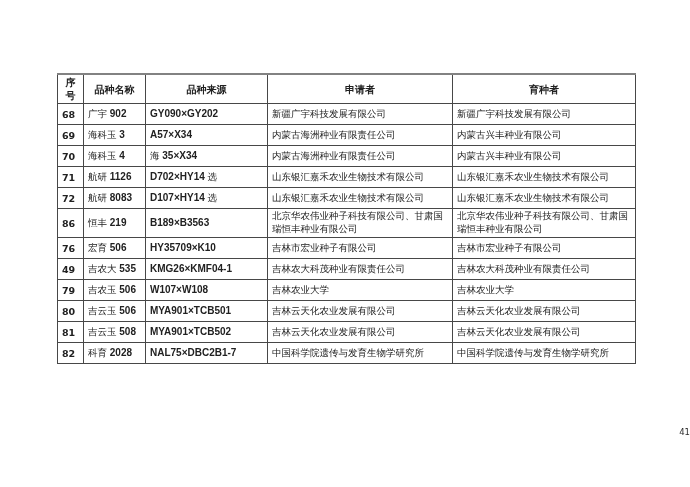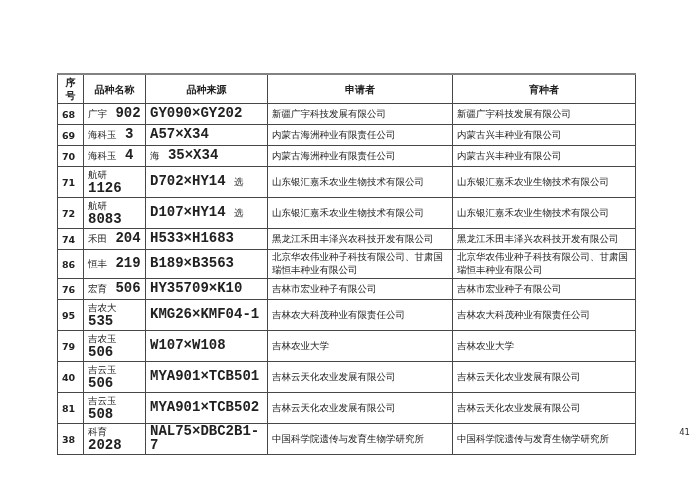--- a/index.html
+++ b/index.html
@@ -41,22 +41,22 @@
   table.variety td { height: 18px; font-size: 9.5px; }
   td.c-no {
     text-align: left;
     font-family: "DejaVu Sans", sans-serif;
     font-size: 9px; font-weight: bold;
     padding: 1px 1px;
   }
   td.c-name, td.c-source { font-size: 9.5px; }
   td.c-applicant, td.c-breeder { font-size: 9.5px; padding-left: 6px; }
   .lat {
-    font-family: Liberation Mono, monospace;
-    font-size: 14px; font-weight: bold;
+    font-family: Liberation Sans, sans-serif;
+    font-size: 10px; font-weight: bold;
   }
   .pageno {
     position: absolute;
     left: 0; top: 427px; width: 690px;
     text-align: right;
     font-family: "DejaVu Sans", sans-serif;
     font-size: 8.5px;
     color: #2b2b2b;
   }
 </style>
@@ -112,70 +112,63 @@
           <td class="c-breeder">山东银汇嘉禾农业生物技术有限公司</td>
         </tr>
         <tr>
           <td class="c-no">72</td>
           <td class="c-name"><span>航研</span><span class="lat"> 8083</span></td>
           <td class="c-source"><span class="lat">D107×HY14 </span><span>选</span></td>
           <td class="c-applicant">山东银汇嘉禾农业生物技术有限公司</td>
           <td class="c-breeder">山东银汇嘉禾农业生物技术有限公司</td>
         </tr>
         <tr>
-          <td class="c-no">74</td>
-          <td class="c-name"><span>禾田</span><span class="lat"> 204</span></td>
-          <td class="c-source"><span class="lat">H533×H1683</span></td>
-          <td class="c-applicant">黑龙江禾田丰泽兴农科技开发有限公司</td>
-          <td class="c-breeder">黑龙江禾田丰泽兴农科技开发有限公司</td>
-        </tr>
-        <tr>
           <td class="c-no">86</td>
           <td class="c-name"><span>恒丰</span><span class="lat"> 219</span></td>
           <td class="c-source"><span class="lat">B189×B3563</span></td>
           <td class="c-applicant">北京华农伟业种子科技有限公司、甘肃国瑞恒丰种业有限公司</td>
           <td class="c-breeder">北京华农伟业种子科技有限公司、甘肃国瑞恒丰种业有限公司</td>
         </tr>
         <tr>
           <td class="c-no">76</td>
           <td class="c-name"><span>宏育</span><span class="lat"> 506</span></td>
           <td class="c-source"><span class="lat">HY35709×K10</span></td>
           <td class="c-applicant">吉林市宏业种子有限公司</td>
           <td class="c-breeder">吉林市宏业种子有限公司</td>
         </tr>
         <tr>
-          <td class="c-no">95</td>
+          <td class="c-no">49</td>
           <td class="c-name"><span>吉农大</span><span class="lat"> 535</span></td>
           <td class="c-source"><span class="lat">KMG26×KMF04-1</span></td>
           <td class="c-applicant">吉林农大科茂种业有限责任公司</td>
           <td class="c-breeder">吉林农大科茂种业有限责任公司</td>
         </tr>
         <tr>
           <td class="c-no">79</td>
           <td class="c-name"><span>吉农玉</span><span class="lat"> 506</span></td>
           <td class="c-source"><span class="lat">W107×W108</span></td>
           <td class="c-applicant">吉林农业大学</td>
           <td class="c-breeder">吉林农业大学</td>
         </tr>
         <tr>
-          <td class="c-no">40</td>
+          <td class="c-no">80</td>
           <td class="c-name"><span>吉云玉</span><span class="lat"> 506</span></td>
           <td class="c-source"><span class="lat">MYA901×TCB501</span></td>
           <td class="c-applicant">吉林云天化农业发展有限公司</td>
           <td class="c-breeder">吉林云天化农业发展有限公司</td>
         </tr>
         <tr>
           <td class="c-no">81</td>
           <td class="c-name"><span>吉云玉</span><span class="lat"> 508</span></td>
           <td class="c-source"><span class="lat">MYA901×TCB502</span></td>
           <td class="c-applicant">吉林云天化农业发展有限公司</td>
           <td class="c-breeder">吉林云天化农业发展有限公司</td>
         </tr>
         <tr>
-          <td class="c-no">38</td>
+          <td class="c-no">82</td>
           <td class="c-name"><span>科育</span><span class="lat"> 2028</span></td>
           <td class="c-source"><span class="lat">NAL75×DBC2B1-7</span></td>
           <td class="c-applicant">中国科学院遗传与发育生物学研究所</td>
           <td class="c-breeder">中国科学院遗传与发育生物学研究所</td>
         </tr>
       </tbody>
   </table>
 
   <div class="pageno">41</div>
 

